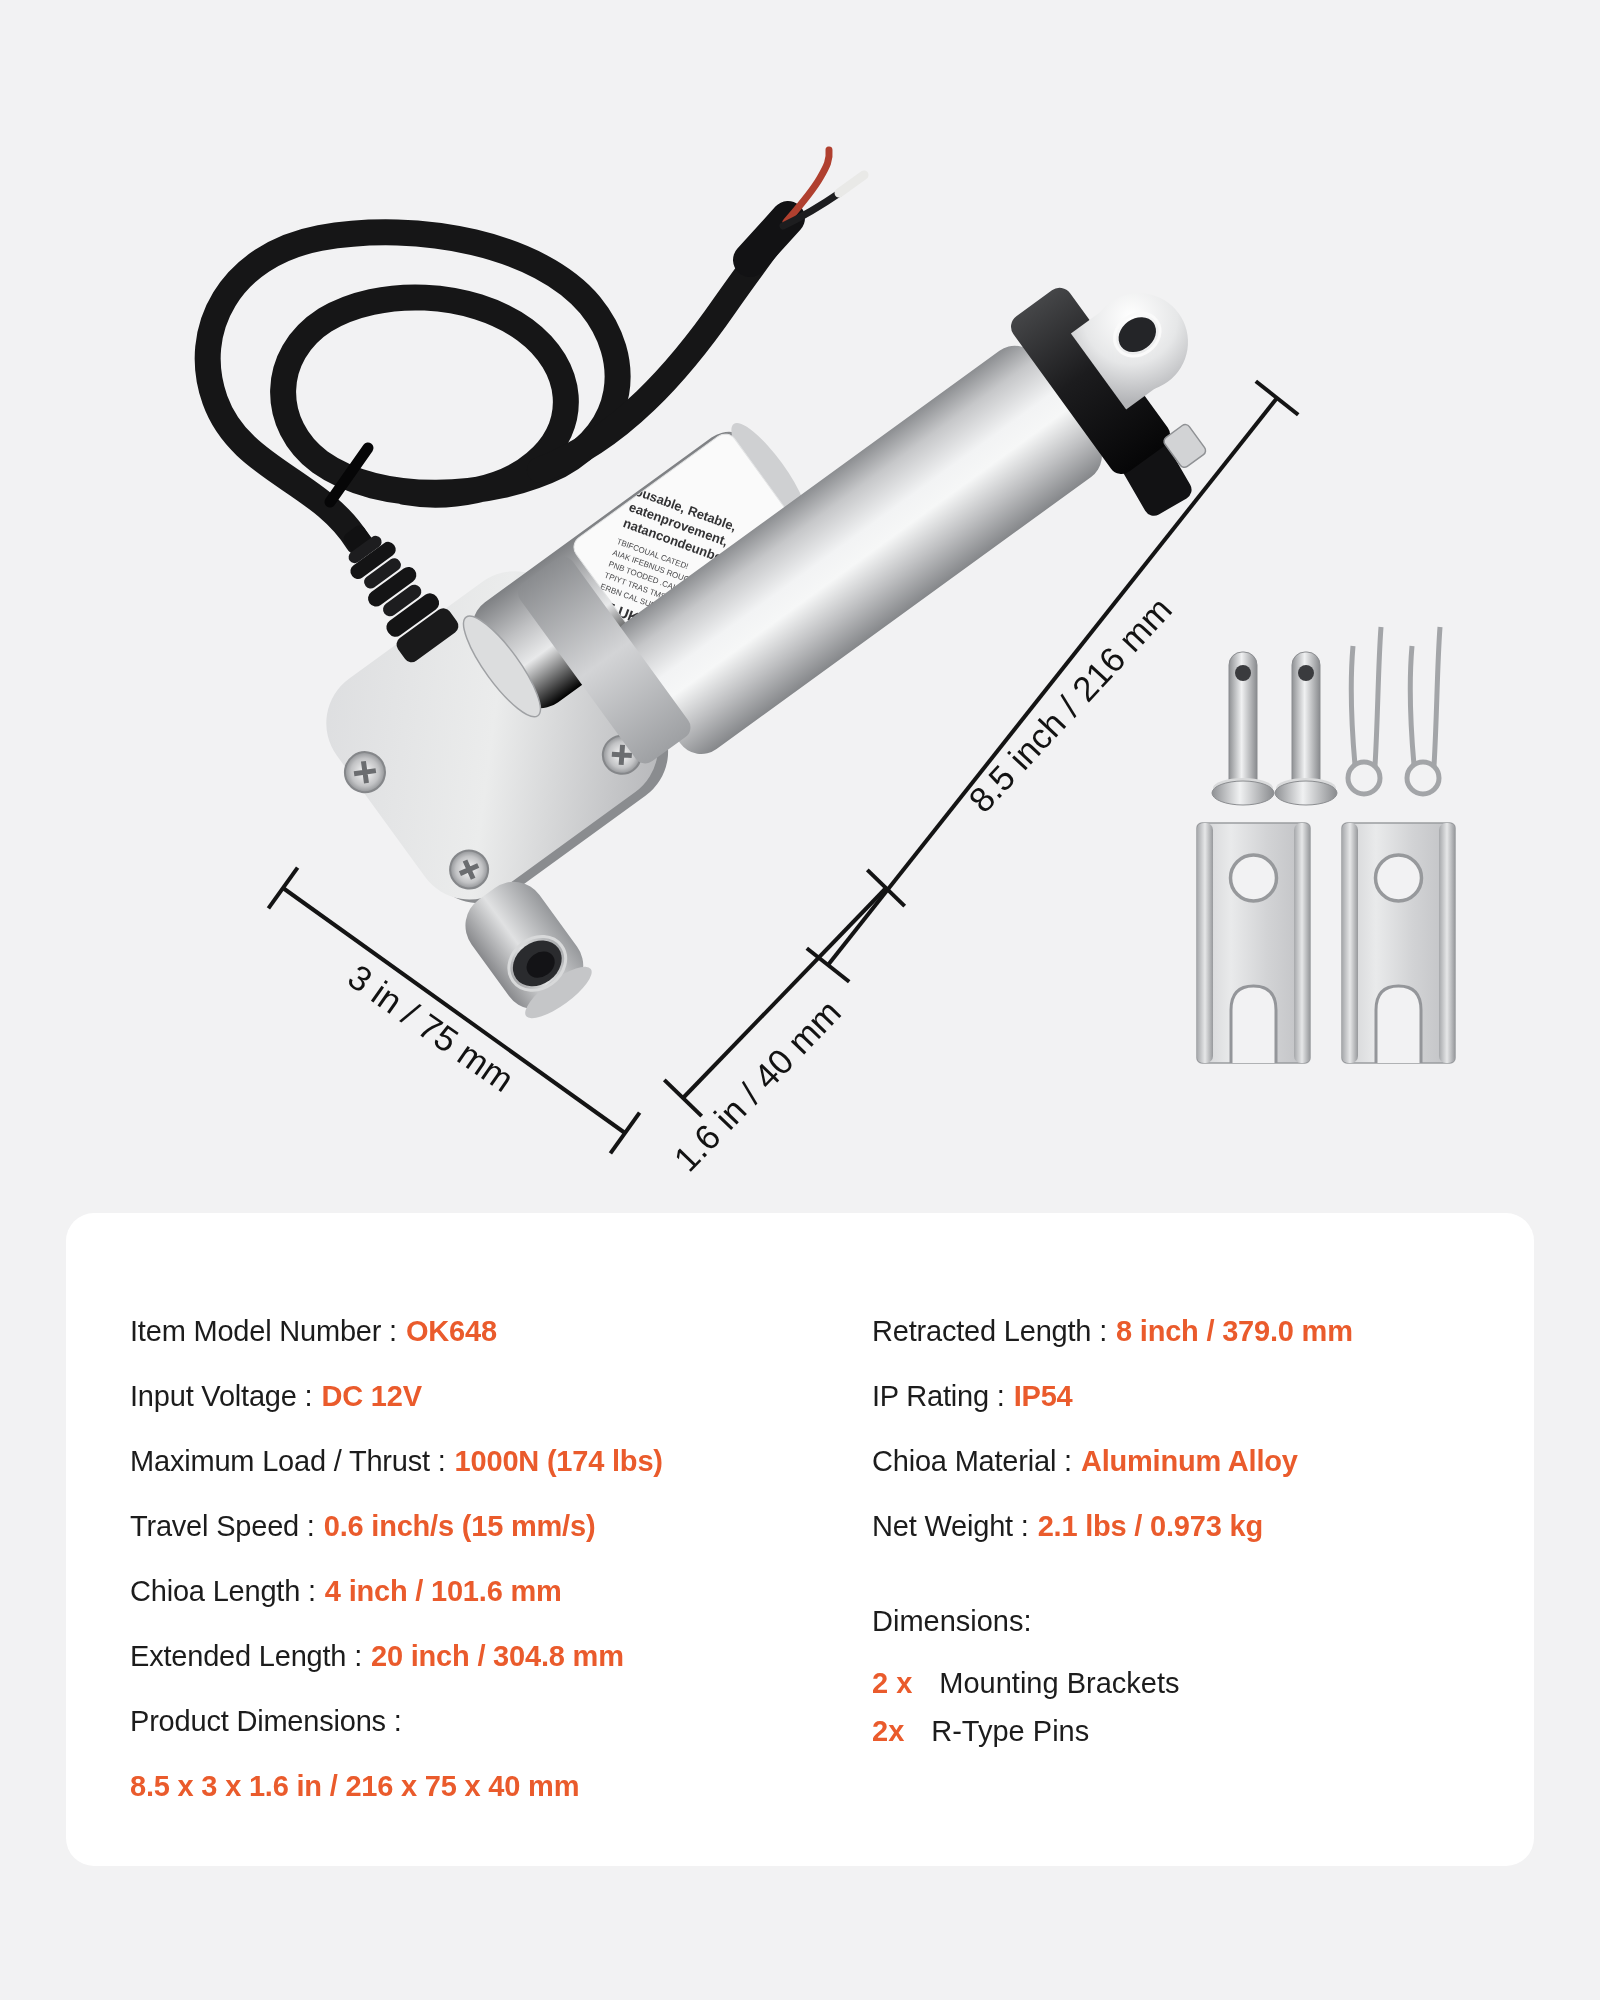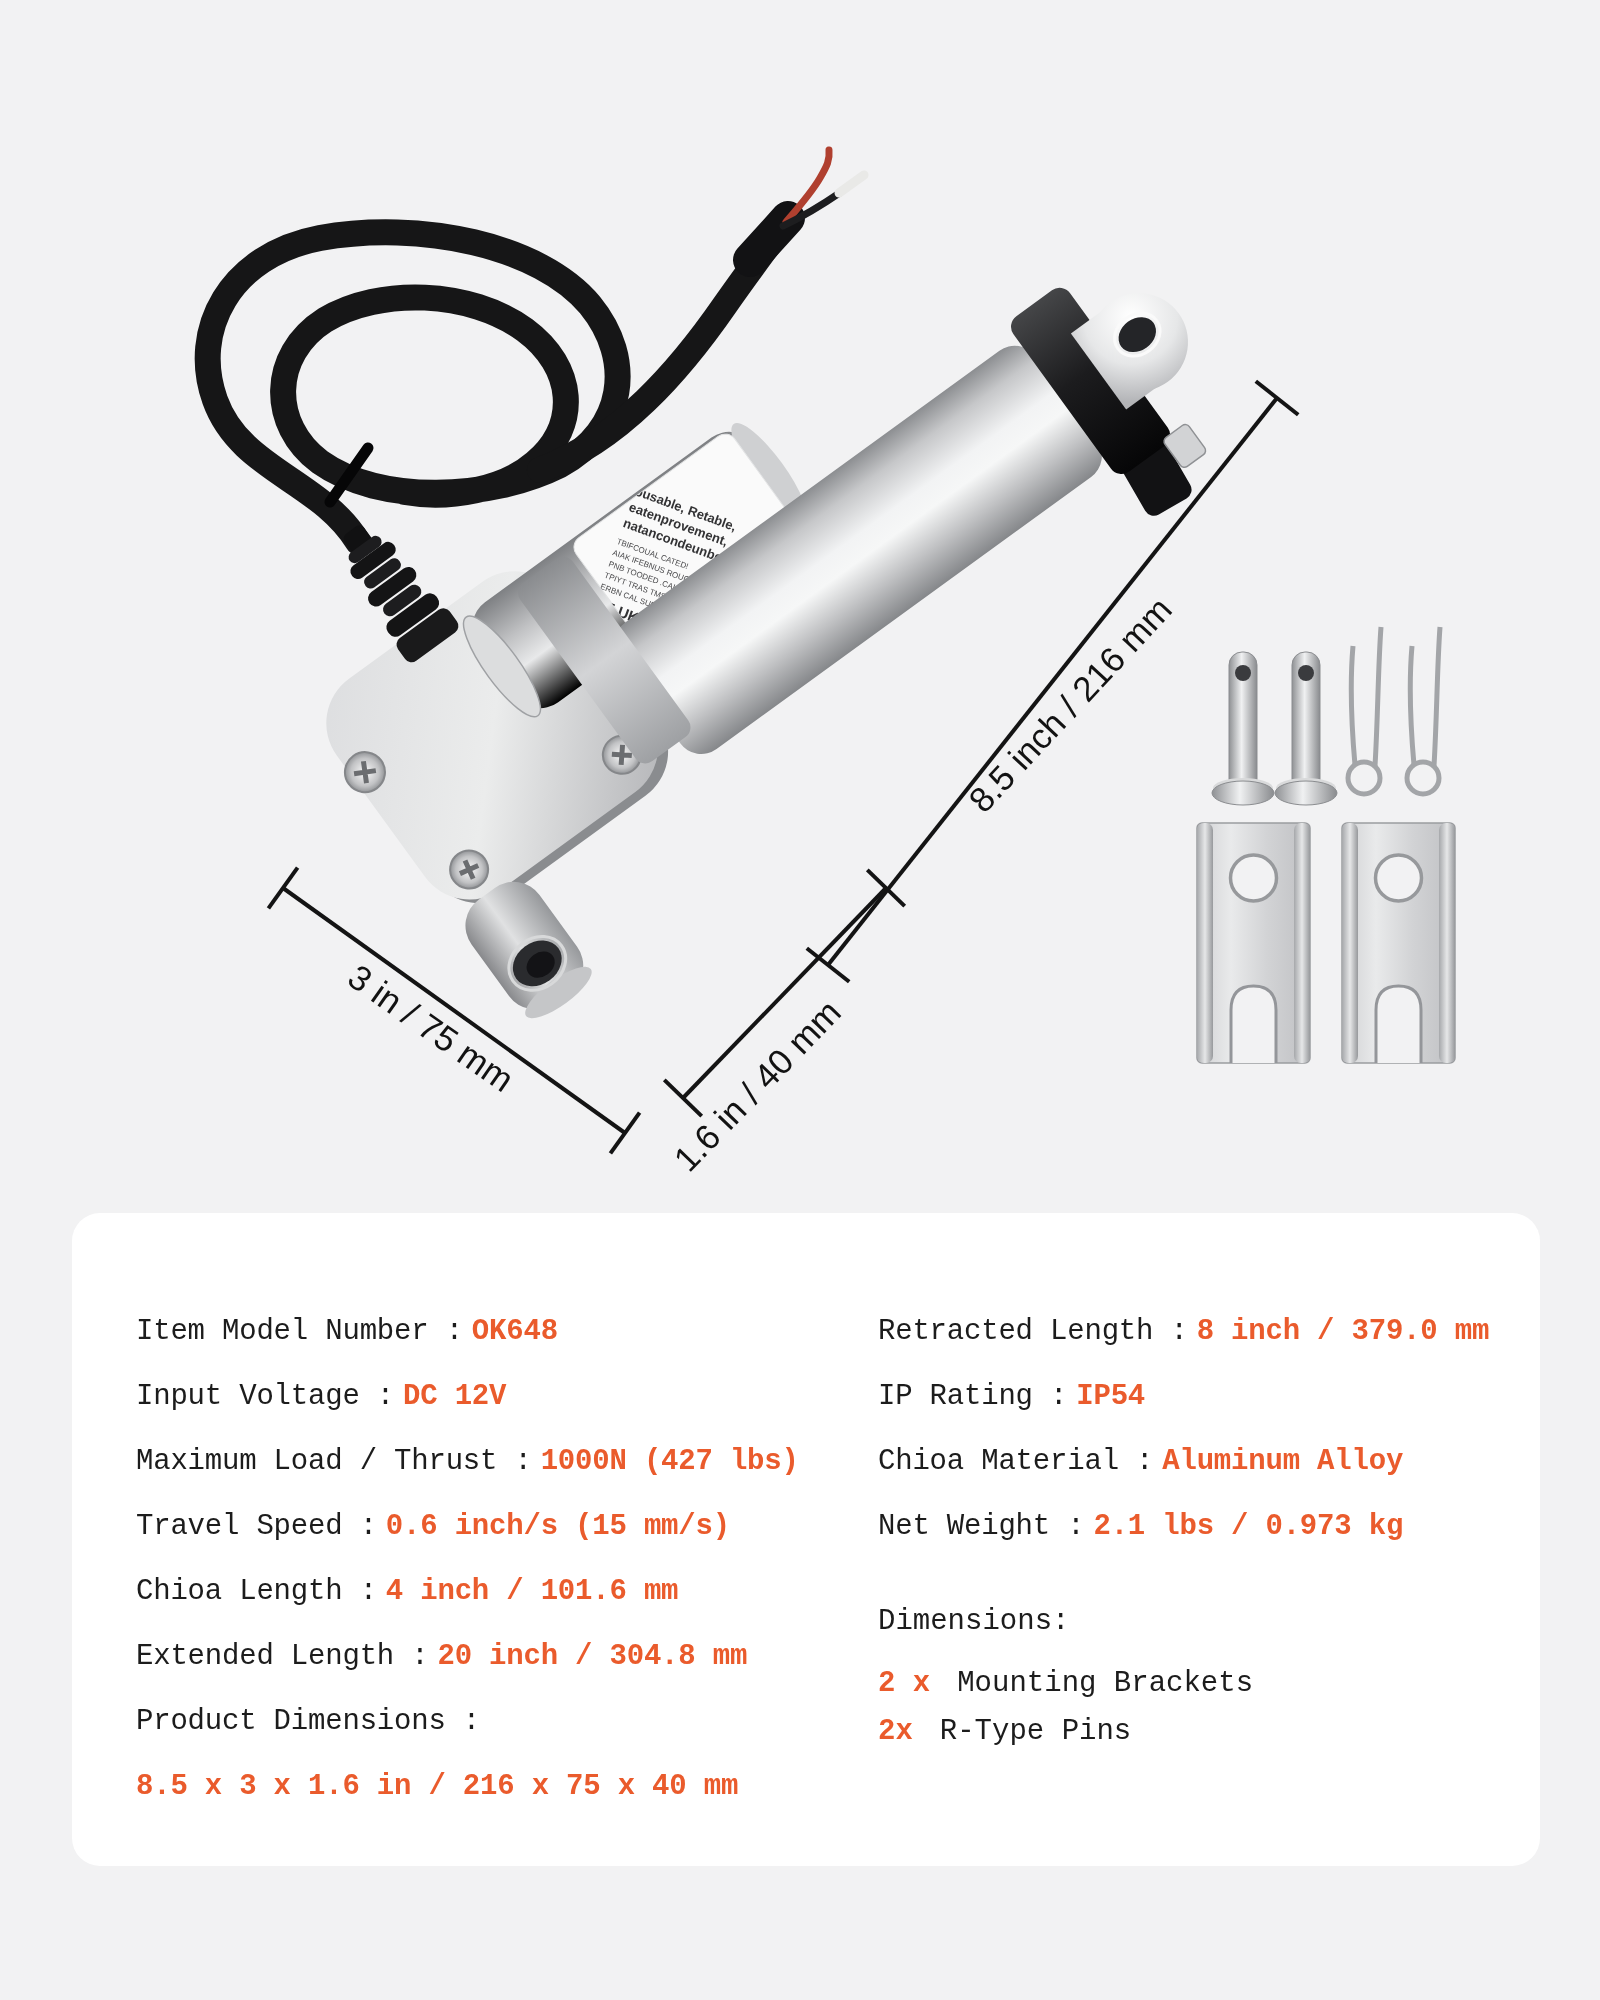--- a/index.html
+++ b/index.html
@@ -1,19 +1,19 @@
 <!DOCTYPE html>
 <html><head>
 <meta charset="utf-8">
 <style>
   html,body{margin:0;padding:0;}
   body{font-family:"Liberation Sans", sans-serif;}
   .page{position:relative;width:1600px;height:2000px;background:#f2f2f3;overflow:hidden;}
   .photo{position:absolute;left:0;top:0;}
-  .spec-card{position:absolute;left:72px;top:1213px;width:1468px;height:653px;background:#ffffff;border-radius:28px;font-family:Liberation Mono, monospace;}
+  .spec-card{position:absolute;left:66px;top:1213px;width:1468px;height:653px;background:#ffffff;border-radius:28px;}
   .col{position:absolute;top:103px;}
   .col-left{left:64px;width:660px;}
   .col-right{left:806px;width:620px;}
   .row{font-size:29px;line-height:31px;margin-bottom:34px;letter-spacing:-0.2px;white-space:nowrap;}
   .lbl{color:#1c1c1c;font-weight:400;}
   .val{color:#ea5b2c;font-weight:700;}
   .lbl:not(:empty)+.val{margin-left:9px;}
   .acc-title{font-size:29px;line-height:31px;color:#1c1c1c;margin:64px 0 31px 0;}
   .acc-item{font-size:29px;line-height:31px;margin-bottom:17px;white-space:nowrap;}
   .acc-item .name{color:#1c1c1c;margin-left:27px;}
@@ -239,21 +239,21 @@
         <path d="M 34 240 L 34 187 Q 34 163 56.5 163 Q 79 163 79 187 L 79 240 Z" fill="#f2f2f3"></path>
         <path d="M 34 240 L 34 187 Q 34 163 56.5 163 Q 79 163 79 187 L 79 240" fill="none" stroke="#94969a" stroke-width="3"></path>
       </g>
     </g>
   </svg>
 
   <div class="spec-card">
     <div class="col col-left">
       <div class="row"><span class="lbl">Item Model Number :</span><span class="val">OK648</span></div>
       <div class="row"><span class="lbl">Input Voltage :</span><span class="val">DC 12V</span></div>
-      <div class="row"><span class="lbl">Maximum Load / Thrust :</span><span class="val">1000N (427 lbs)</span></div>
+      <div class="row"><span class="lbl">Maximum Load / Thrust :</span><span class="val">1000N (174 lbs)</span></div>
       <div class="row"><span class="lbl">Travel Speed :</span><span class="val">0.6 inch/s (15 mm/s)</span></div>
       <div class="row"><span class="lbl">Chioa Length :</span><span class="val">4 inch / 101.6 mm</span></div>
       <div class="row"><span class="lbl">Extended Length :</span><span class="val">20 inch / 304.8 mm</span></div>
       <div class="row"><span class="lbl">Product Dimensions :</span><span class="val"></span></div>
       <div class="row"><span class="lbl"></span><span class="val">8.5 x 3 x 1.6 in / 216 x 75 x 40 mm</span></div>
     </div>
     <div class="col col-right">
       <div class="row"><span class="lbl">Retracted Length :</span><span class="val">8 inch / 379.0 mm</span></div>
       <div class="row"><span class="lbl">IP Rating  :</span><span class="val">IP54</span></div>
       <div class="row"><span class="lbl">Chioa Material :</span><span class="val">Aluminum Alloy</span></div>

